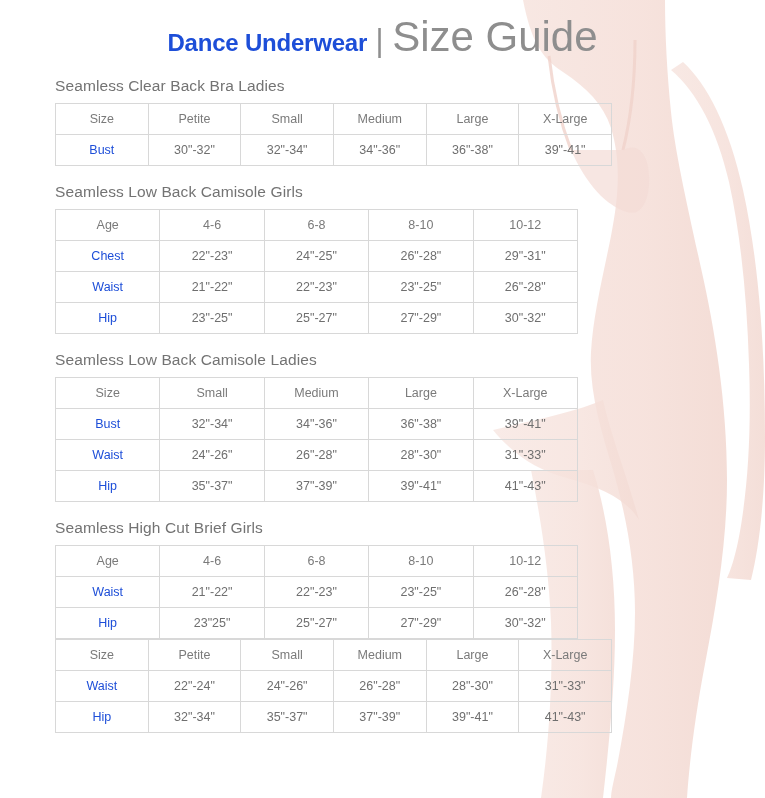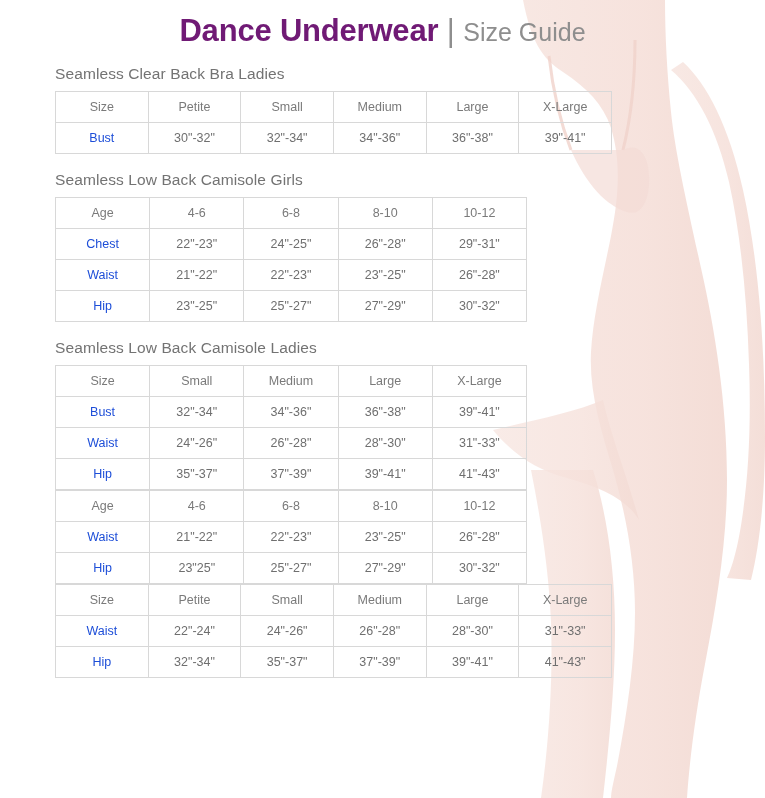--- a/index.html
+++ b/index.html
@@ -34,33 +34,33 @@
     padding: 0 0 0 0;
   }
 
   .page-title {
     text-align: center;
     margin: 14px 0 8px 0;
     white-space: nowrap;
     line-height: 1.1;
   }
   .title-bold {
-    font-size: 31px;
+    font-size: 24px;
     font-weight: bold;
-    color: #701a75;
+    color: #1d4ed8;
     letter-spacing: -0.2px;
   }
   .title-sep {
     font-size: 31px;
     font-weight: 300;
     color: #8e8e8e;
     margin: 0 4px;
   }
   .title-light {
-    font-size: 25px;
+    font-size: 42px;
     font-weight: 300;
     color: #8e8e8e;
     letter-spacing: 0px;
   }
 
   .section {
     margin: 0 0 0 0;
   }
   .section-title {
     color: #737373;
@@ -71,21 +71,21 @@
   }
 
   table.size-table {
     border-collapse: collapse;
     margin-left: 55px;
     width: 557px;
     table-layout: fixed;
     border-radius: 24px;
   }
   table.size-table.cols5 { width: 557px; }
-  table.size-table.cols4 { width: 472px; }
+  table.size-table.cols4 { width: 523px; }
 
   table.size-table td,
   table.size-table th {
     border: 1px solid #d8d8d8;
     height: 30px;
     text-align: center;
     vertical-align: middle;
     font-size: 12.5px;
     font-weight: normal;
     color: #6f6f6f;
@@ -257,20 +257,21 @@
         <td>35"-37"</td>
         <td>37"-39"</td>
         <td>39"-41"</td>
         <td>41"-43"</td>
       </tr>
     </tbody>
       </table>
   </div>
 
   <div class="section">
+    <h2 class="section-title">Seamless High Cut Brief Girls</h2>
     <table class="size-table cols4">
       <tbody>
           <tr>
         <th>Age</th>
         <th>4-6</th>
         <th>6-8</th>
         <th>8-10</th>
         <th>10-12</th>
       </tr>
       <tr>

